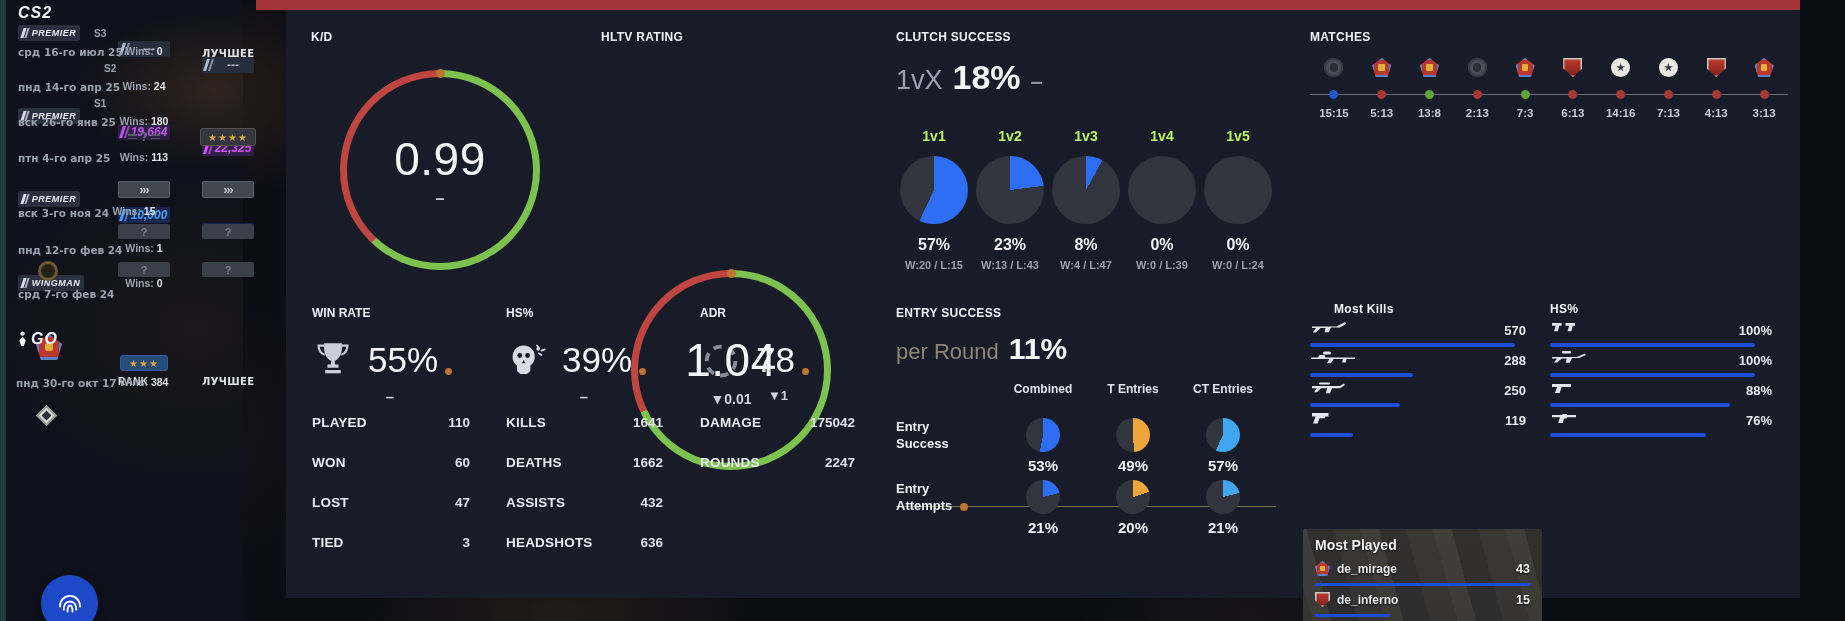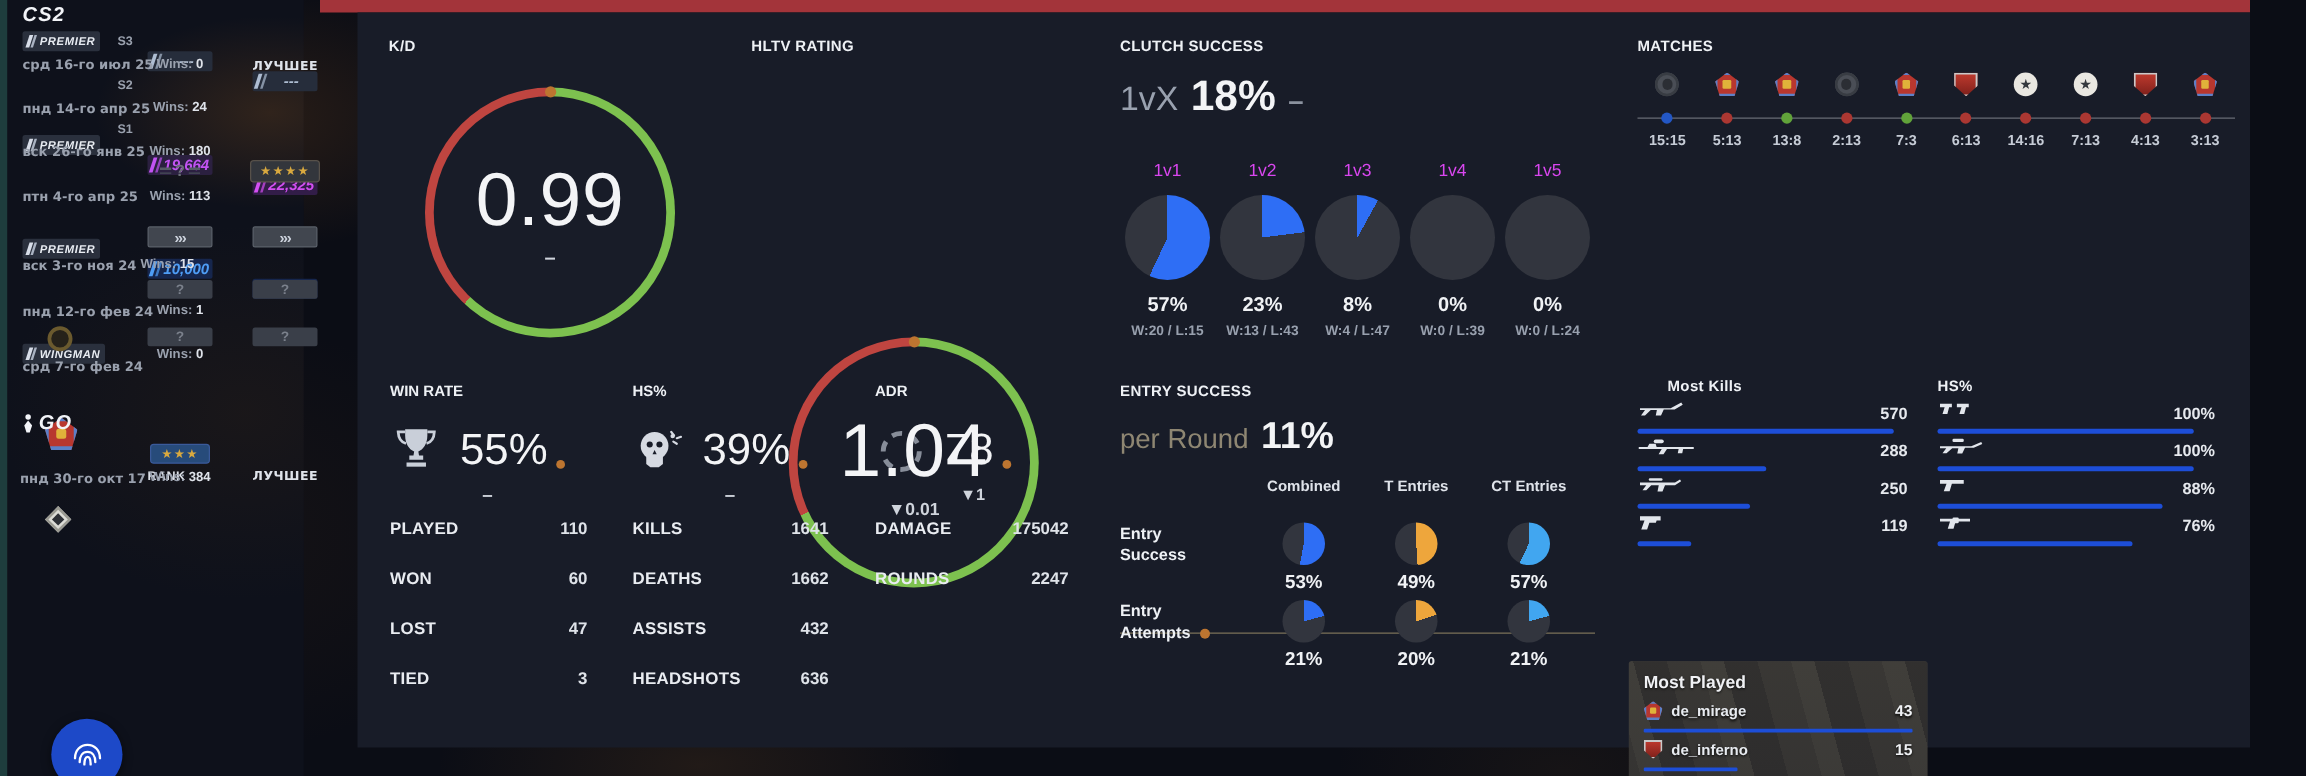--- a/index.html
+++ b/index.html
@@ -82,37 +82,37 @@
   
   .red-bar { left:256px; top:0; width:1544px; height:10px; background:#a3343a; }
   .panel { left:286px; top:10px; width:1514px; height:588px; background:#181c28; }
   .sec-label { font-size:12px; font-weight:bold; color:#eef1f5; letter-spacing:.3px; }
 
   
   .gauge { width:200px; height:200px; border-radius:50%; position:relative; }
   .gauge::after { content:""; position:absolute; inset:7px; background:#181c28; border-radius:50%; }
   .gauge .gval { position:absolute; inset:0; display:flex; flex-direction:column; align-items:center;
      justify-content:center; z-index:2; }
-  .gauge .gnum { font-size:60px; color:#f3f4f6; letter-spacing:.5px; }
+  .gauge .gnum { font-size:46px; color:#f3f4f6; letter-spacing:.5px; }
   .gauge .gdelta { margin-top:4px; font-size:16px; font-weight:bold; color:#cfd4dc; }
   .gauge .gmark { position:absolute; z-index:3; left:96px; top:-1px; width:9px; height:9px;
      border-radius:50%; background:#bd7530; }
 
   
   .headline { display:flex; align-items:baseline; gap:10px; }
   .hl-pre { font-size:27px; color:#99a1af; }
   .hl-val { font-size:34px; font-weight:bold; color:#f3f4f6; }
   .hl-dash { font-size:22px; font-weight:bold; color:#8b929f; }
   .tan-line { height:1px; background:#7b7158; position:relative; }
   .tan-line .mdot { position:absolute; top:-3.5px; width:8px; height:8px; border-radius:50%;
      background:#bd7530; margin-left:-4px; }
   .pie { border-radius:50%; background:#32353e; }
   .clutch-grid { display:flex; }
   .clutch-col { width:76px; display:flex; flex-direction:column; align-items:center; }
-  .cc-label { font-size:14px; font-weight:normal; color:#d946ef; }
+  .cc-label { font-size:14px; font-weight:bold; color:#bef264; }
   .cc-pie { width:68px; height:68px; margin-top:12px; }
   .cc-pct { margin-top:12px; font-size:16px; font-weight:bold; color:#f0f2f5; }
   .cc-wl { margin-top:5px; font-size:11px; font-weight:bold; color:#98a0ae; }
 
   .entry-grid { display:flex; }
   .eg-labelcol { width:102px; }
   .eg-col { width:90px; text-align:center; }
   .eg-head { font-size:12px; font-weight:bold; color:#dfe3ea; }
   .entry-row-label { font-size:13px; font-weight:bold; color:#eef1f5; line-height:17px; }
   .entry-pie { width:34px; height:34px; margin:0 auto; }
@@ -192,21 +192,21 @@
     <div class="abs mode-badge" style="left:12px;top:25px;width:62px;">PREMIER</div>
     <div class="abs season" style="left:88px;top:28px;">S3</div>
     <div class="abs num-badge nb-grey" style="left:112px;top:25px;width:52px;">---</div>
     <div class="abs num-badge nb-grey" style="left:196px;top:25px;width:52px;">---</div>
     <div class="abs sb-date cyr" style="left:12px;top:46px;">срд 16-го июл 25</div>
     <div class="abs sb-wins" style="left:112px;top:45px;width:52px;"><span>Wins:</span> <b>0</b></div>
   </div>
 
   <div>
     <div class="abs mode-badge" style="left:12px;top:60px;width:62px;">PREMIER</div>
-    <div class="abs season" style="left:88px;top:63px;">S2</div>
+    <div class="abs season" style="left:98px;top:63px;">S2</div>
     <div class="abs num-badge nb-purple" style="left:112px;top:60px;width:52px;">19,664</div>
     <div class="abs num-badge nb-purple2" style="left:196px;top:60px;width:52px;">22,325</div>
     <div class="abs sb-date cyr" style="left:12px;top:81px;">пнд 14-го апр 25</div>
     <div class="abs sb-wins" style="left:112px;top:80px;width:52px;"><span>Wins:</span> <b>24</b></div>
   </div>
 
   <div>
     <div class="abs mode-badge" style="left:12px;top:95px;width:62px;">PREMIER</div>
     <div class="abs season" style="left:88px;top:98px;">S1</div>
     <div class="abs num-badge nb-blue" style="left:112px;top:95px;width:52px;">10,000</div>

